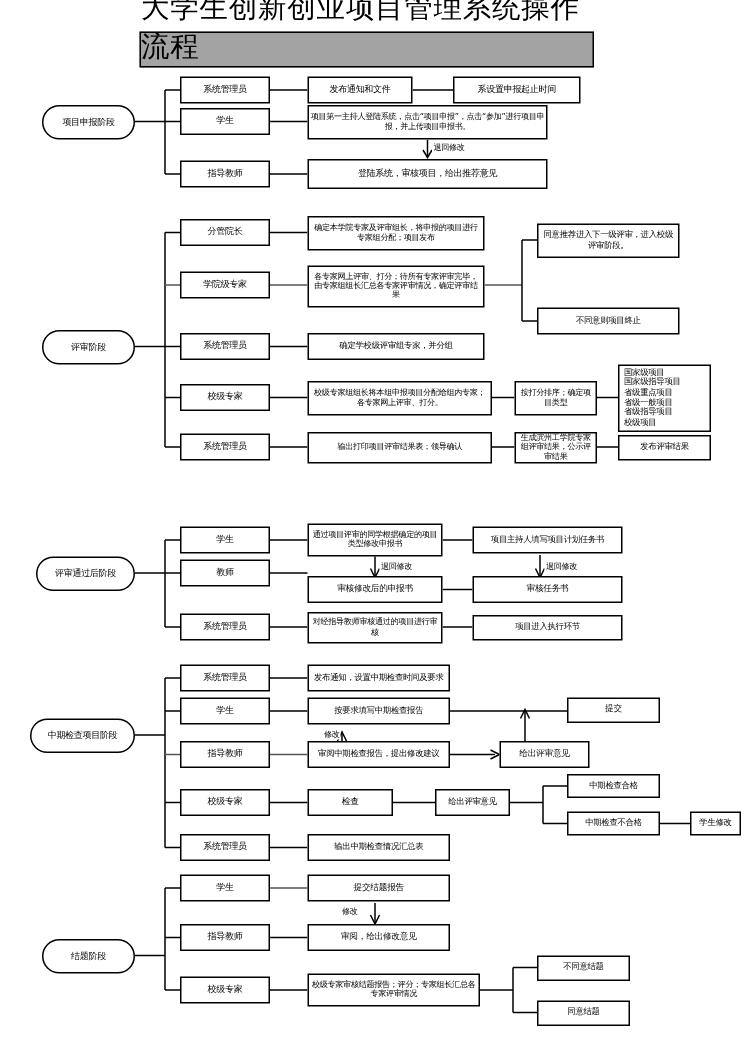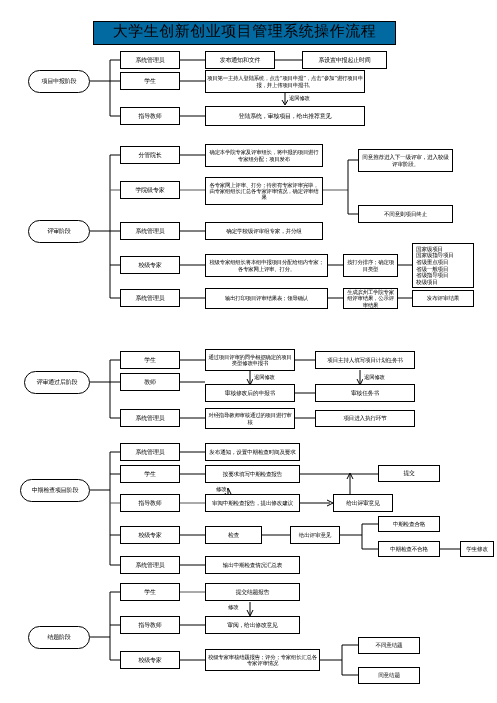--- a/index.html
+++ b/index.html
@@ -9,23 +9,23 @@
     color:#000;
   }
   #canvas{position:absolute;left:0;top:0;width:497px;height:703px;}
   .node{
     position:absolute;box-sizing:border-box;border:1px solid #000;background:#fff;
     display:flex;align-items:center;justify-content:center;text-align:center;
     line-height:1.12;letter-spacing:-0.2px;
   }
   .node span{display:block;padding:0 1px;}
   .title{
-    position:absolute;box-sizing:border-box;border:1.2px solid #000;background:#0369a1;
-    display:flex;align-items:flex-start;justify-content:center;
-    font-size:15px;letter-spacing:0.5px;
+    position:absolute;box-sizing:border-box;border:1.2px solid #000;background:#a3a3a3;
+    display:flex;align-items:flex-end;justify-content:center;
+    font-size:19px;letter-spacing:0.5px;
   }
   .oval{
     position:absolute;box-sizing:border-box;border:1px solid #000;background:#fff;
     border-radius:999px;display:flex;align-items:center;justify-content:center;
     text-align:center;font-size:6px;letter-spacing:-0.2px;
   }
   .list{
     position:absolute;box-sizing:border-box;border:1px solid #000;background:#fff;
     display:flex;flex-direction:column;justify-content:center;
     padding:1px 3px;line-height:1.18;font-size:5.6px;letter-spacing:-0.2px;

